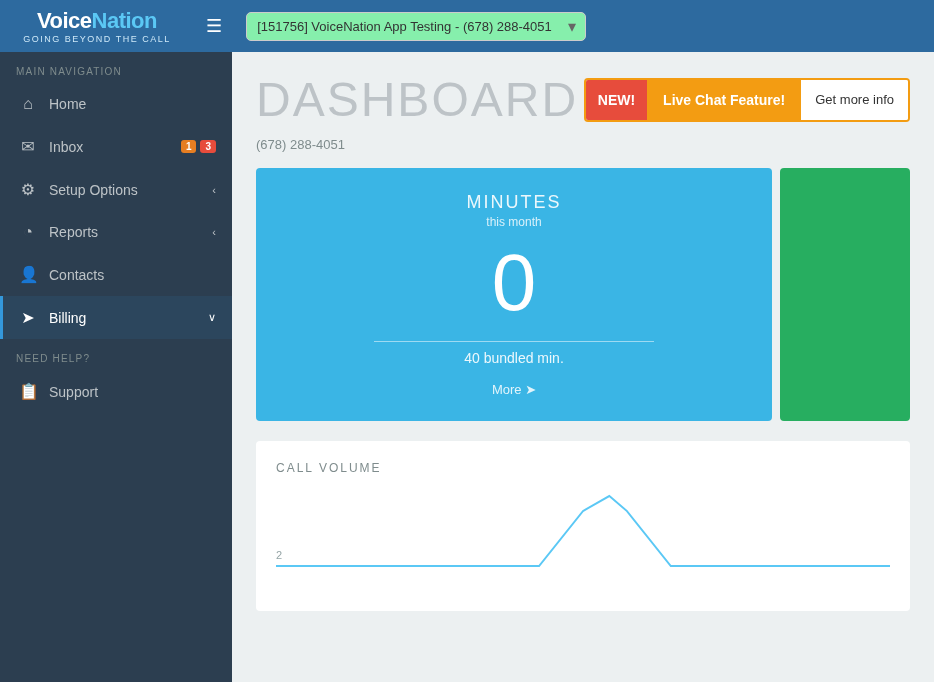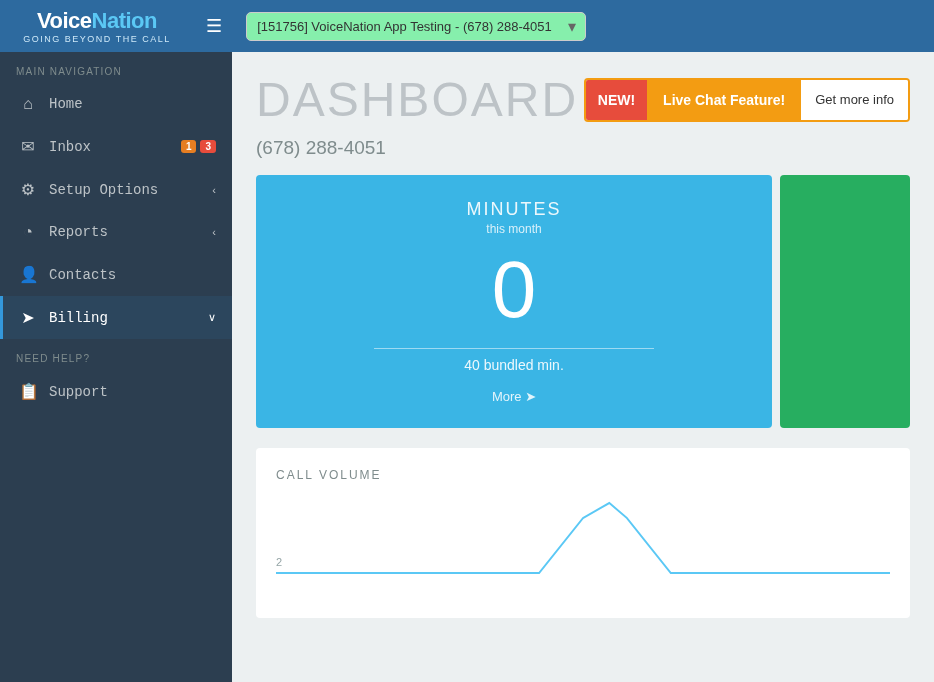--- a/index.html
+++ b/index.html
@@ -99,21 +99,21 @@
       cursor: pointer;
       color: #bdc3c7;
       font-size: 14px;
       gap: 12px;
       position: relative;
       border-left: 3px solid transparent;
       transition: background 0.15s;
     }
     .nav-item.active { border-left-color: #3498db; background: rgba(52,152,219,0.1); color: white; }
     .nav-item .icon { font-size: 16px; width: 18px; text-align: center; flex-shrink: 0; }
-    .nav-item .label { flex: 1; font-family: Liberation Mono, monospace; }
+    .nav-item .label { flex: 1; }
     .nav-item .chevron { font-size: 11px; }
     .badge {
       border-radius: 3px;
       color: white;
       font-size: 10px;
       padding: 1px 5px;
       font-weight: bold;
     }
     .badge-orange { background: #e67e22; }
     .badge-red { background: #e74c3c; }
@@ -193,21 +193,21 @@
       height: 100%;
       display: flex;
       align-items: center;
       cursor: pointer;
       border: none;
       font-weight: 500;
     }
 
     .phone-number {
       color: #7f8c8d;
-      font-size: 19px;
+      font-size: 13px;
       padding: 0 24px 16px;
     }
 
     
     .stats-row {
       display: flex;
       gap: 0;
       margin: 0 24px 20px;
     }
     .stat-card {

